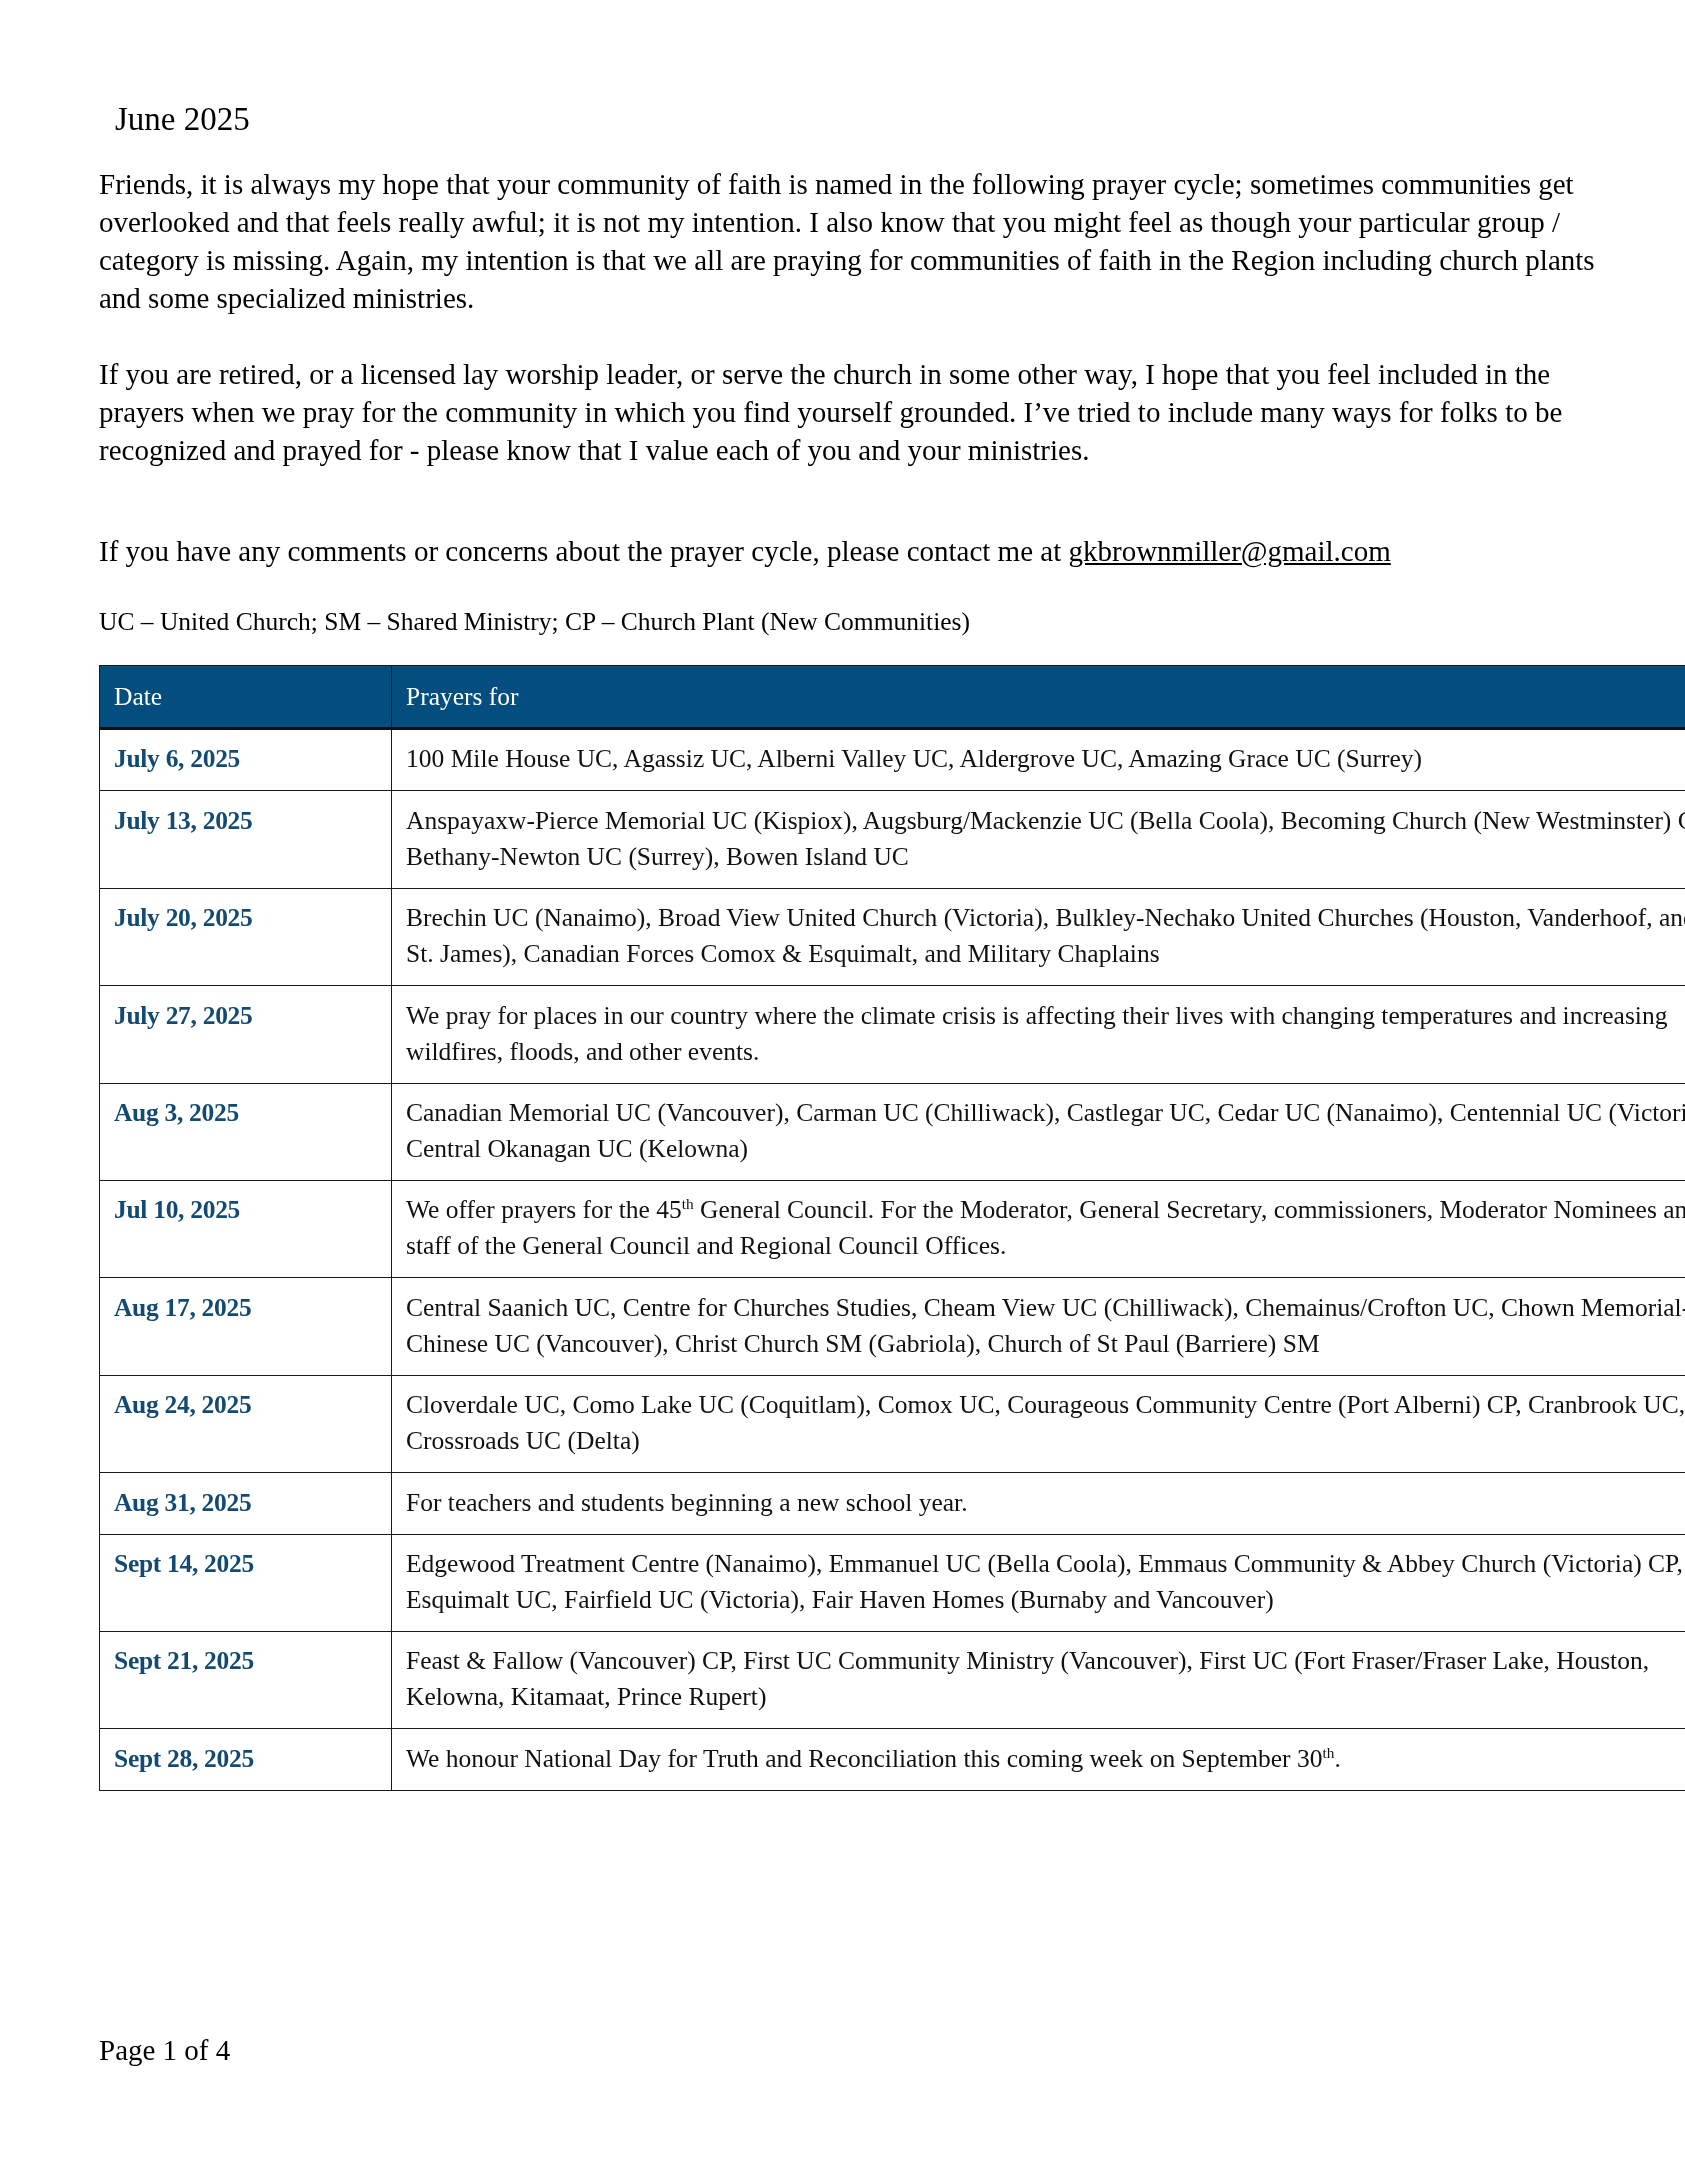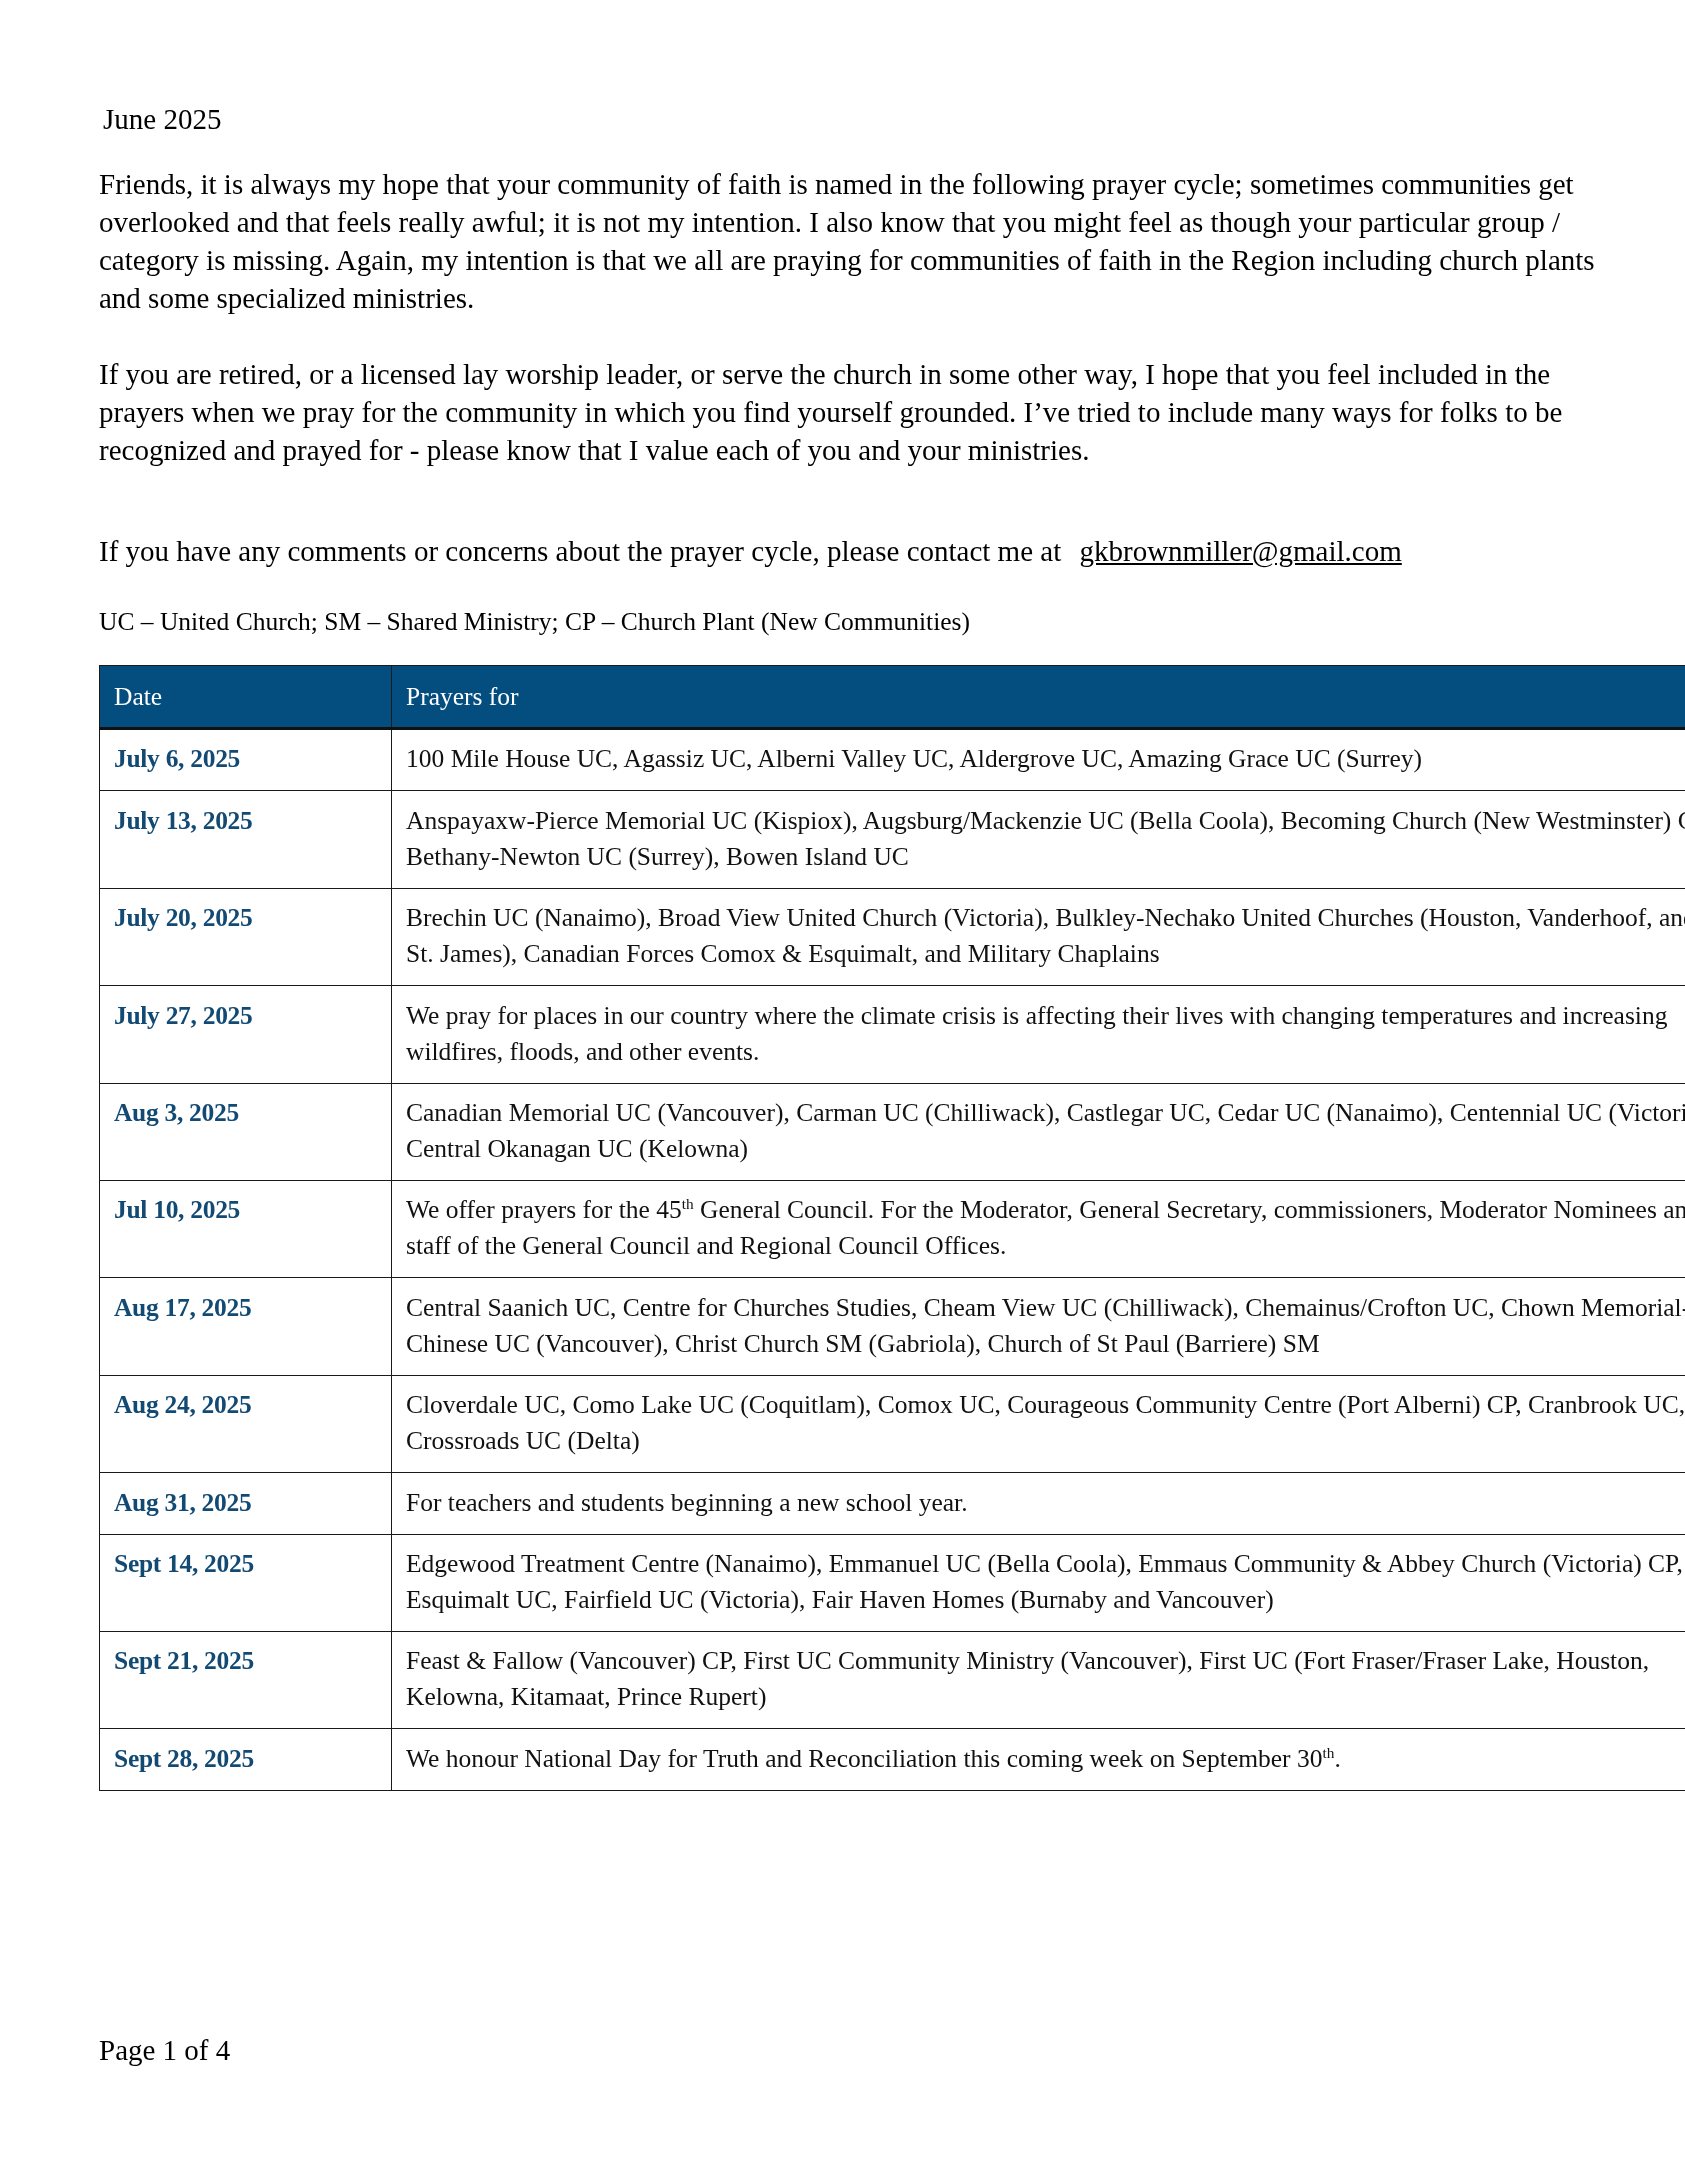--- a/index.html
+++ b/index.html
@@ -5,31 +5,31 @@
     html, body { margin: 0; padding: 0; background: #ffffff; }
     body {
       width: 1685px;
       height: 2181px;
       position: relative;
       color: #000;
       font-family: "Liberation Serif", "DejaVu Serif", serif;
     }
     .page { position: absolute; left: 99px; top: 0; width: 1492px; }
     .date-line {
-      position: absolute; top: 102px; left: 4px;
-      font-size: 29px; line-height: 35px; text-align: right;
+      position: absolute; top: 102px; left: 16px;
+      font-size: 33px; line-height: 35px; text-align: right;
     }
     .para {
       position: absolute; left: 0; width: 1501px;
       font-size: 29px; line-height: 38px; margin: 0;
     }
     .p1 { top: 165px; }
     .p2 { top: 355px; }
     .p3 { top: 532px; }
-    .email { text-decoration: underline; color: #000; cursor: pointer; margin-left: 11px; }
+    .email { text-decoration: underline; color: #000; cursor: pointer; }
     .legend {
       position: absolute; top: 606px; left: 0;
       font-size: 25.5px; line-height: 32px;
     }
     table.prayer {
       position: absolute; top: 665px; left: 0;
       width: 1664px;
       border-collapse: collapse;
       font-family: "Liberation Serif", "DejaVu Serif", serif;
     }

